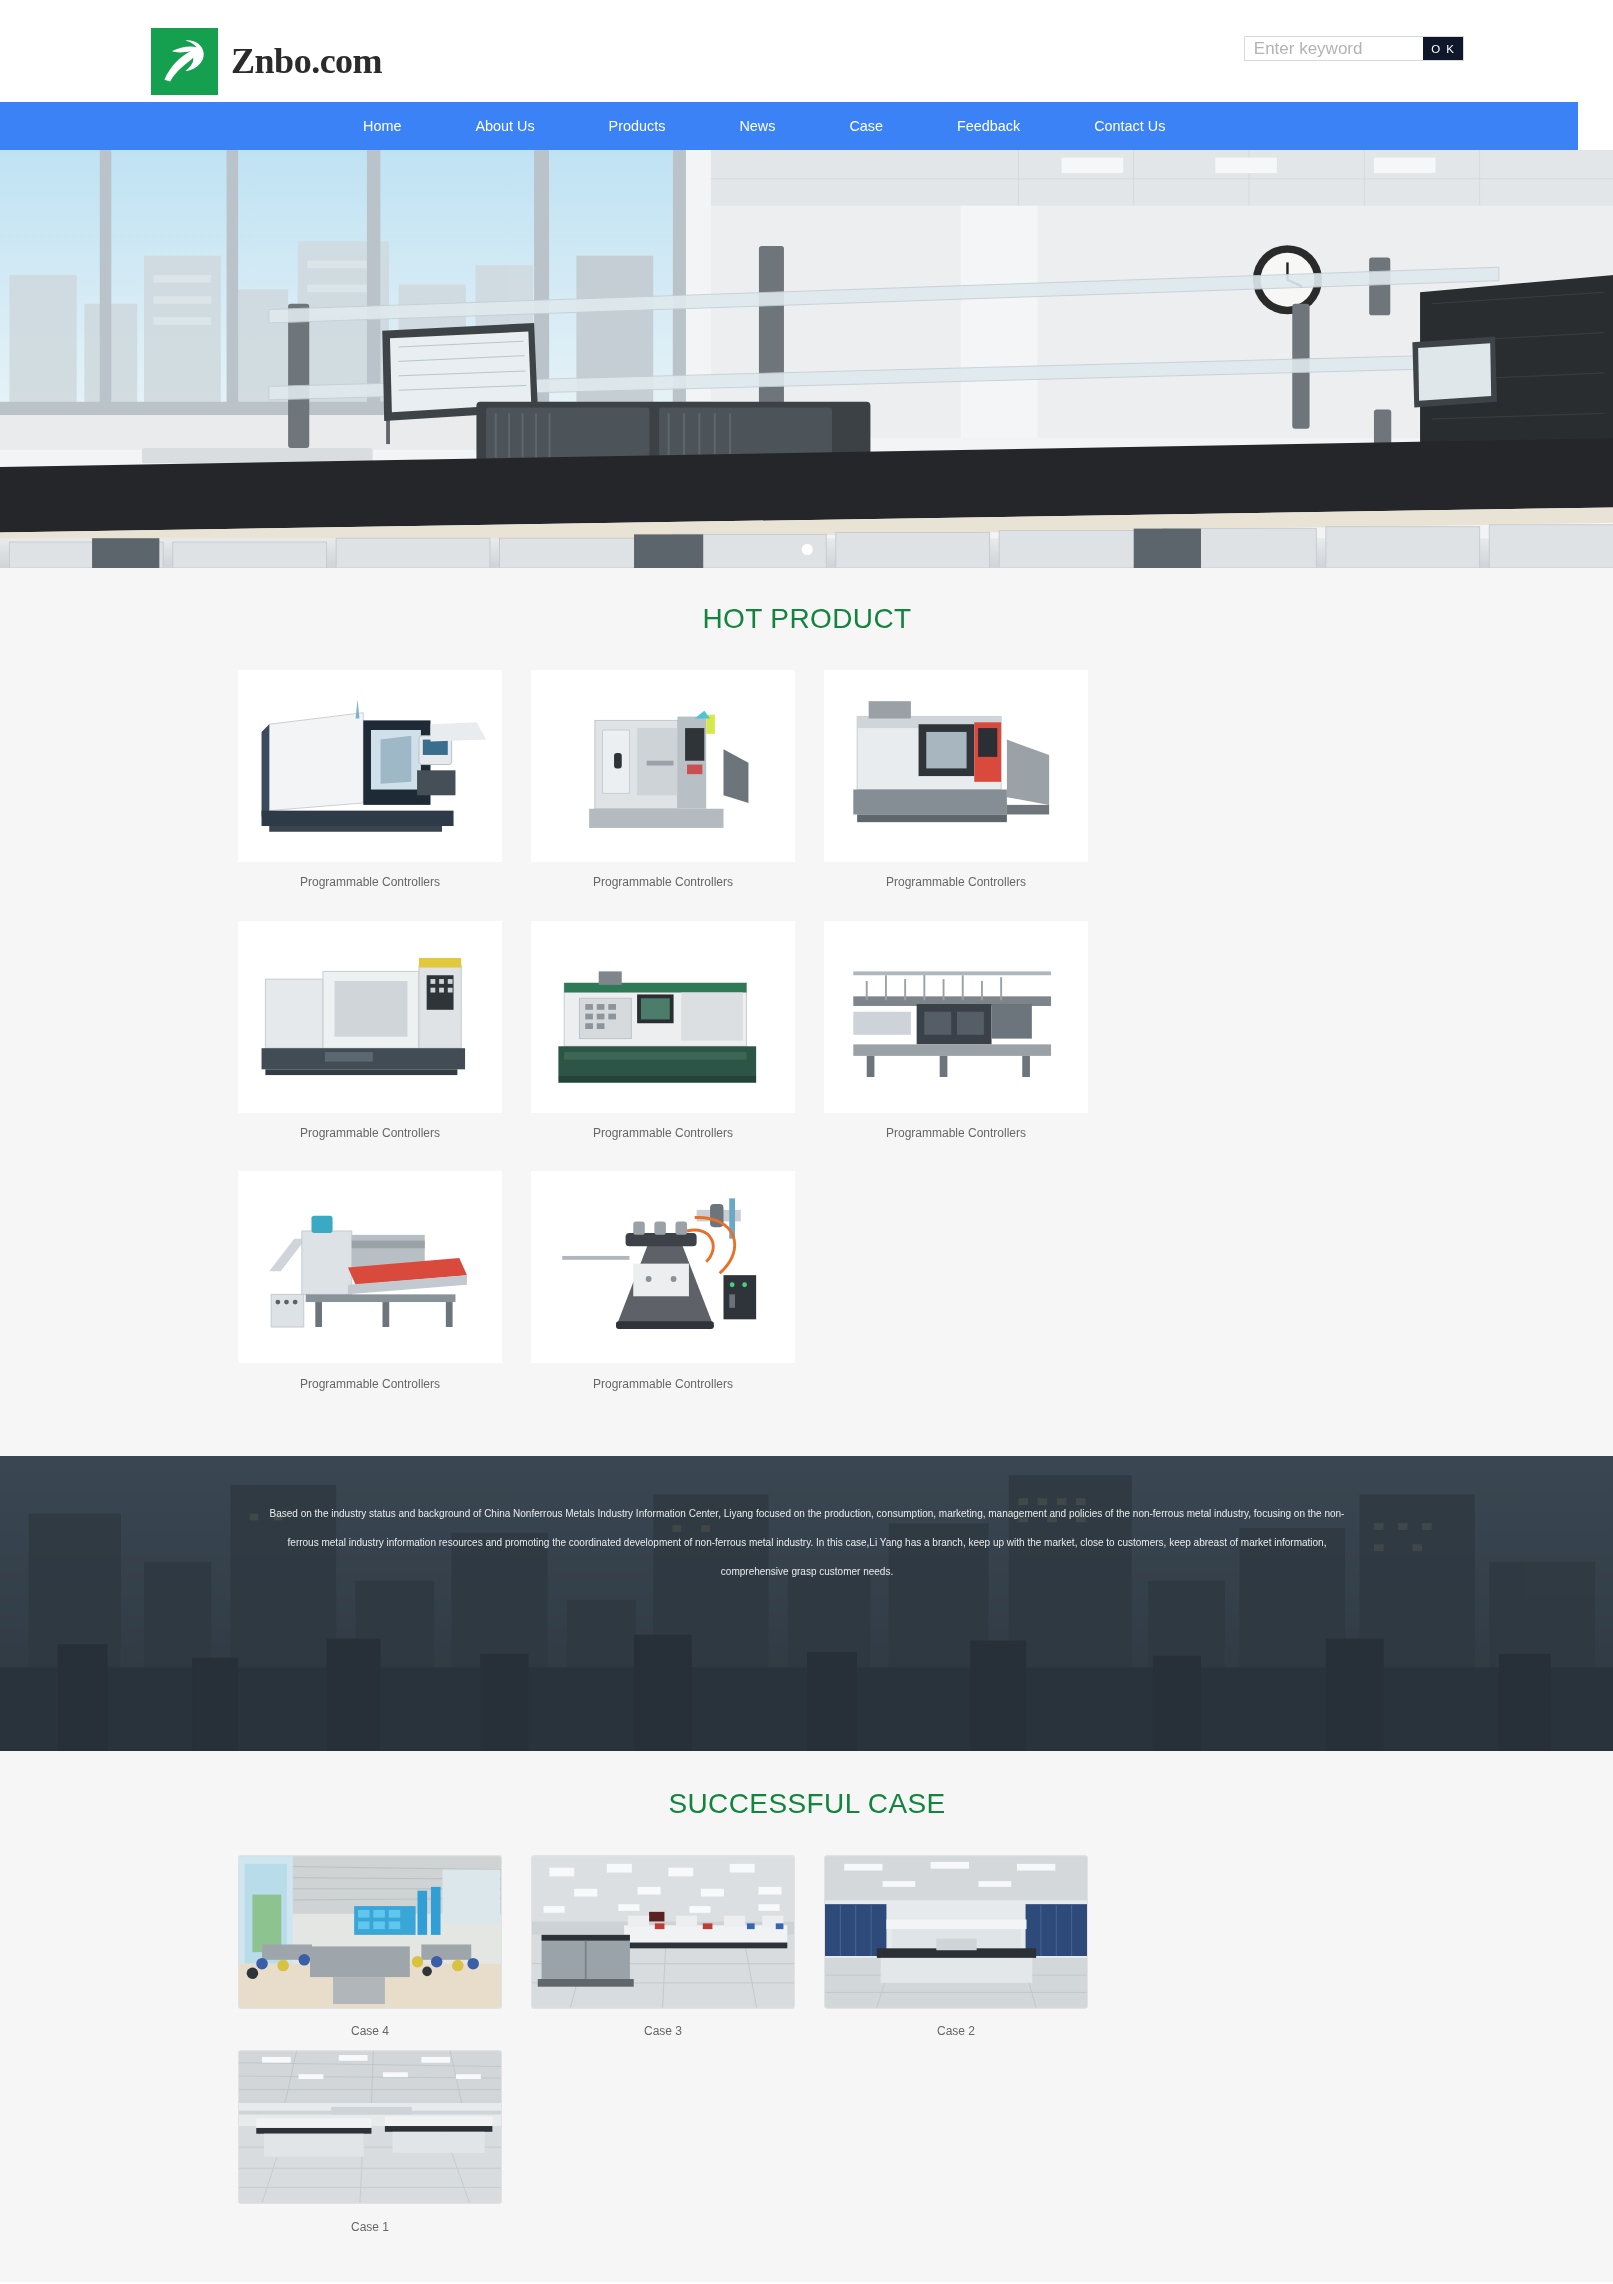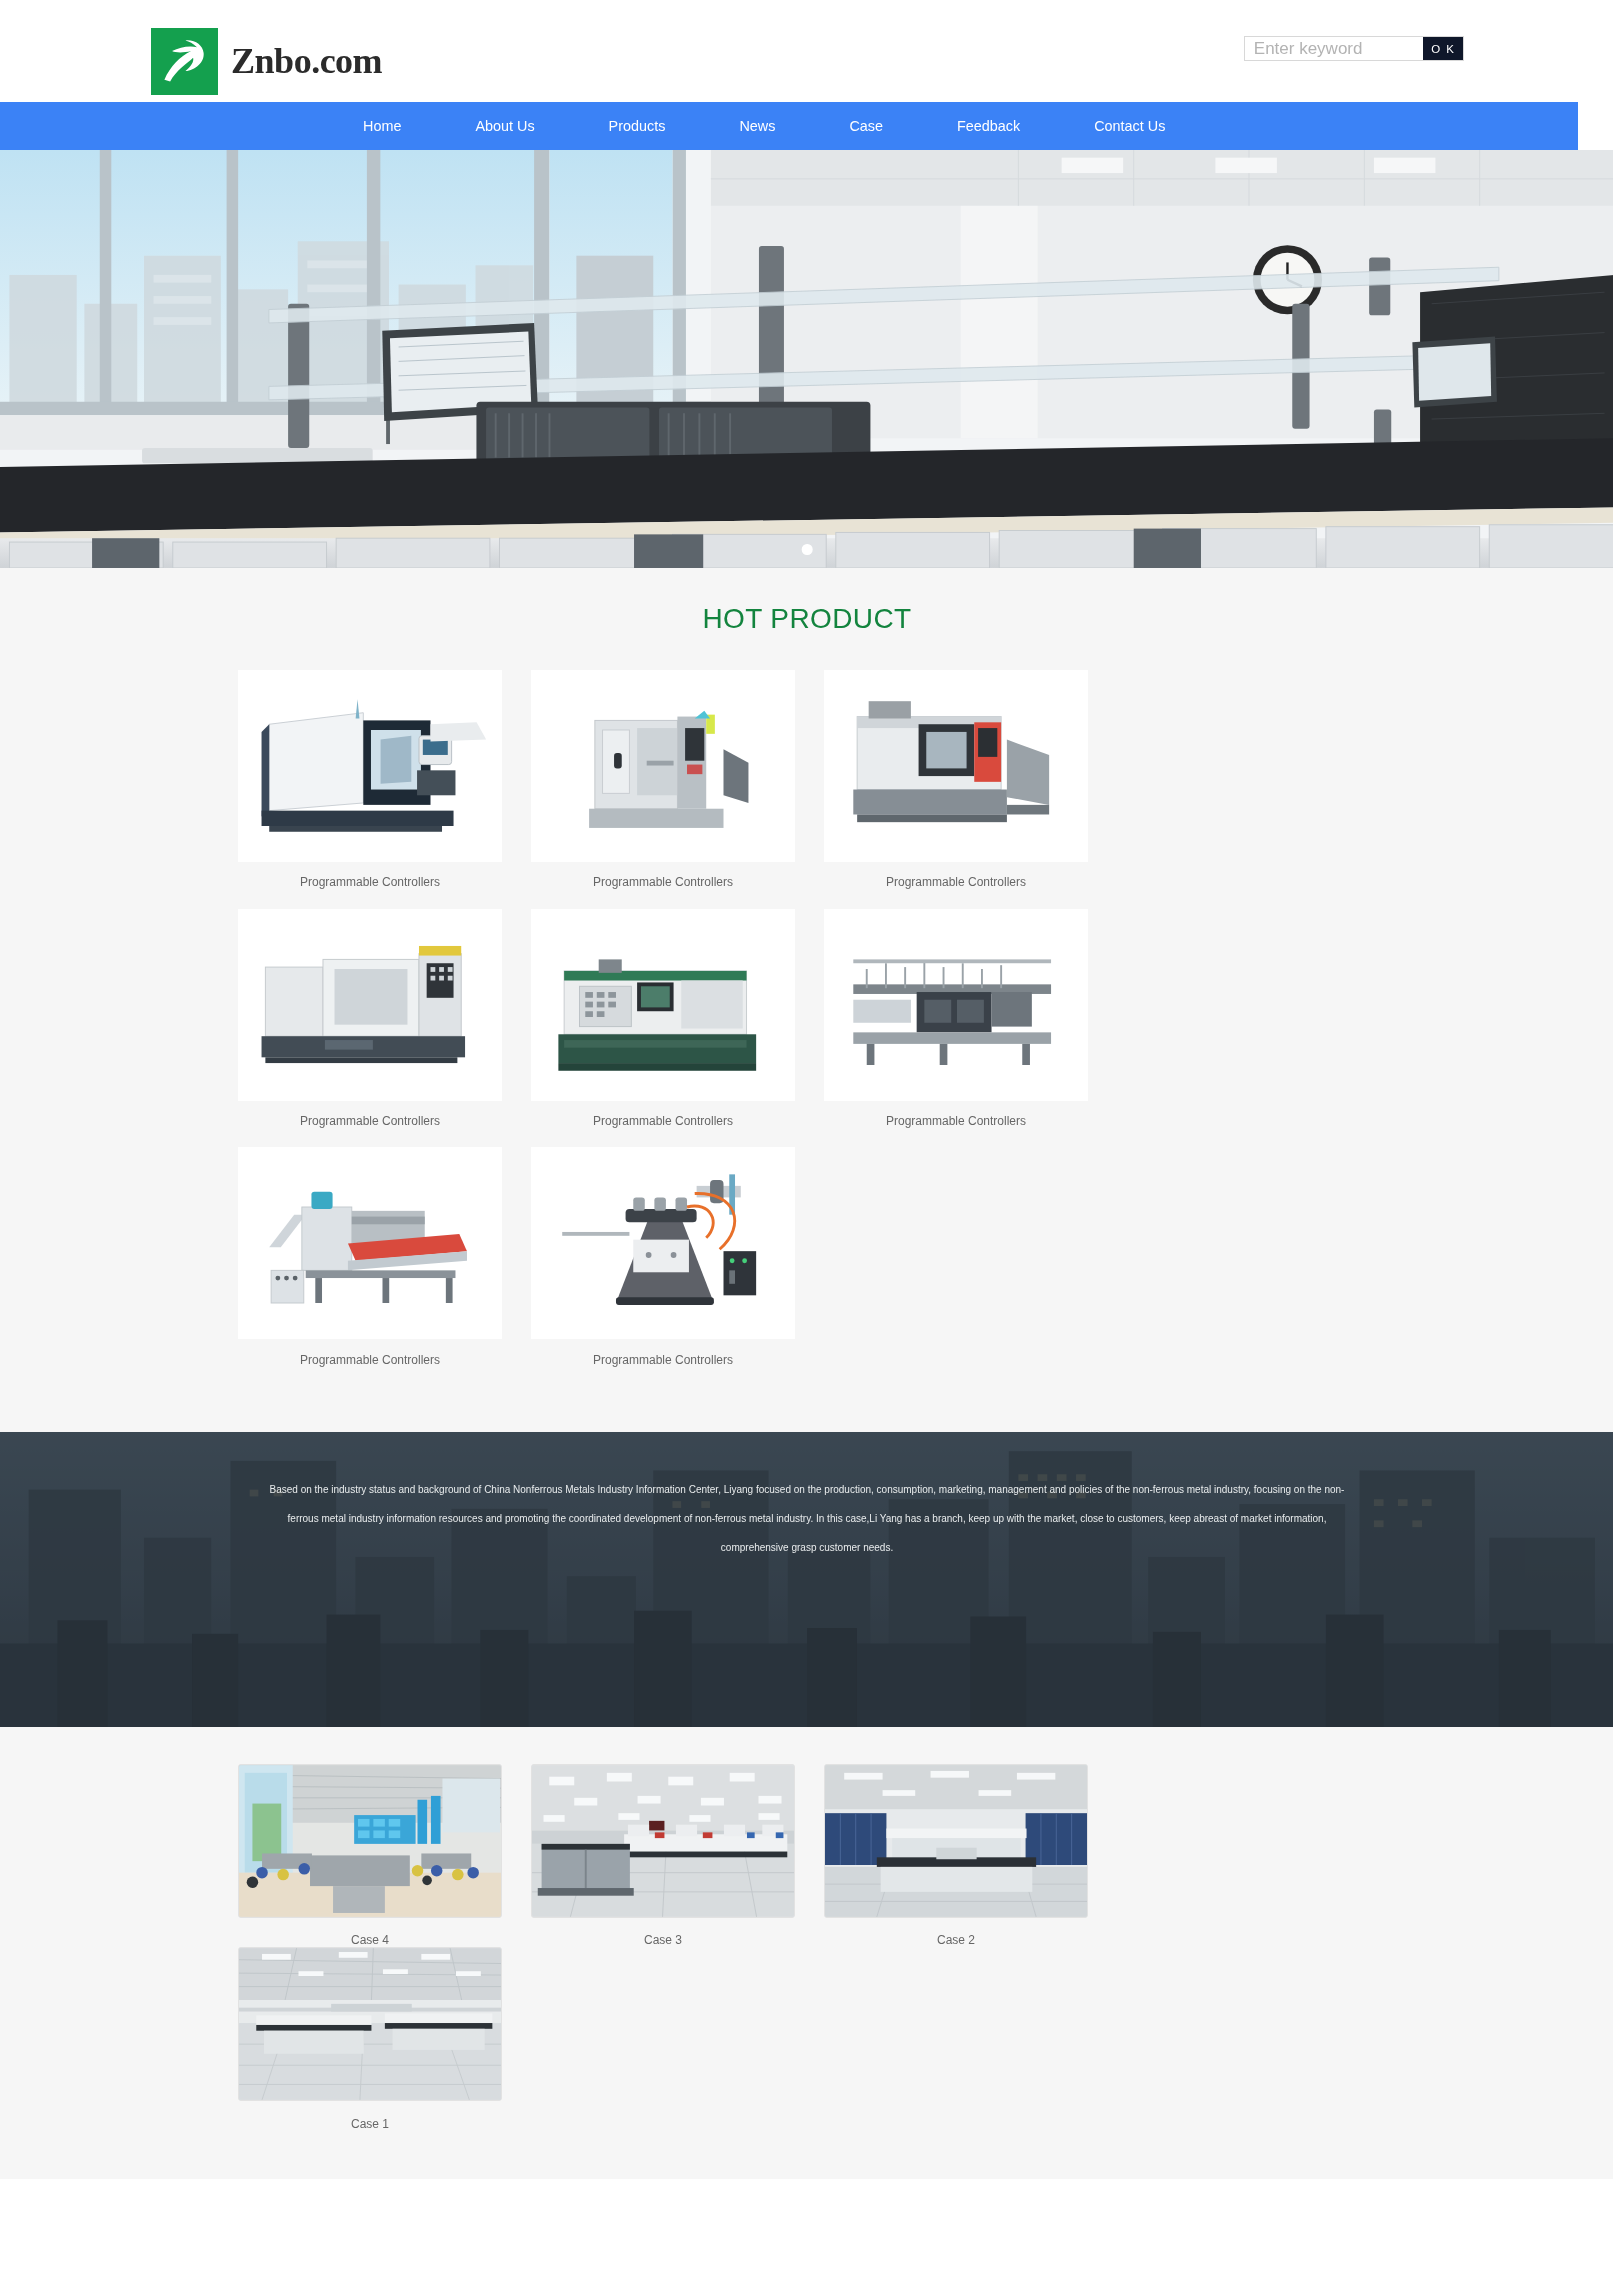--- a/index.html
+++ b/index.html
@@ -141,21 +141,21 @@
     font-size: 28px;
     font-weight: normal;
     letter-spacing: 0.4px;
     margin-bottom: 35px;
   }
   .grid {
     width: 1138px;
     margin: 0 auto;
     display: flex;
     flex-wrap: wrap;
-    gap: 0 29px;
+    gap: 12px 29px;
   }
   .card {
     width: 264px;
     margin-bottom: 11.5px;
     cursor: pointer;
   }
   .card-img {
     width: 264px;
     height: 192px;
     background: #ffffff;
@@ -731,20 +731,21 @@
         <rect x="1560" y="206" width="54" height="101"></rect>
     </g>
   </svg>
   <div class="welcome-overlay"></div>
   <div class="welcome-content">
     <p class="welcome-text">Based on the industry status and background of China Nonferrous Metals Industry Information Center, Liyang focused on the production, consumption, marketing, management and policies of the non-ferrous metal industry, focusing on the non-ferrous metal industry information resources and promoting the coordinated development of non-ferrous metal industry. In this case,Li Yang has a branch, keep up with the market, close to customers, keep abreast of market information, comprehensive grasp customer needs.</p>
   </div>
 </div>
 
 <div class="section-case">
+  <h2 class="section-title">SUCCESSFUL CASE</h2>
   <div class="grid" id="case-grid">
       <div class="case-card">
         <div class="case-img"><svg width="262" height="152" viewBox="0 0 273 158">
             <rect width="273" height="158" fill="#e4e6e4"></rect>
         <rect x="0" y="0" width="273" height="60" fill="#cfd3d4"></rect>
         <g stroke="#b9bfc1" stroke-width="1">
           <line x1="0" y1="10" x2="273" y2="14"></line>
               <line x1="0" y1="22" x2="273" y2="24"></line>
           <line x1="0" y1="34" x2="273" y2="34"></line>
               <line x1="0" y1="46" x2="273" y2="44"></line>

